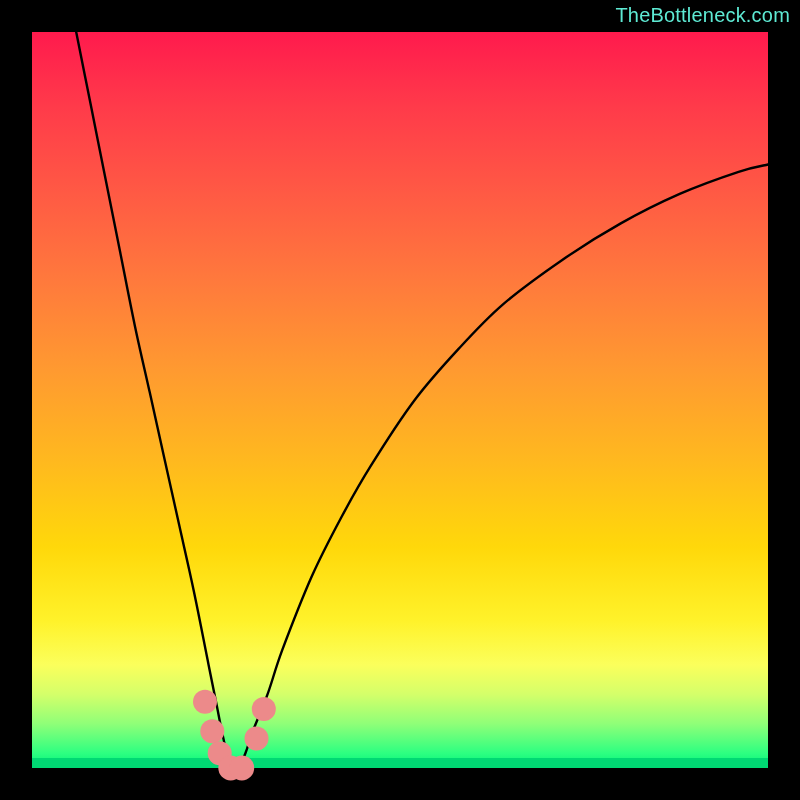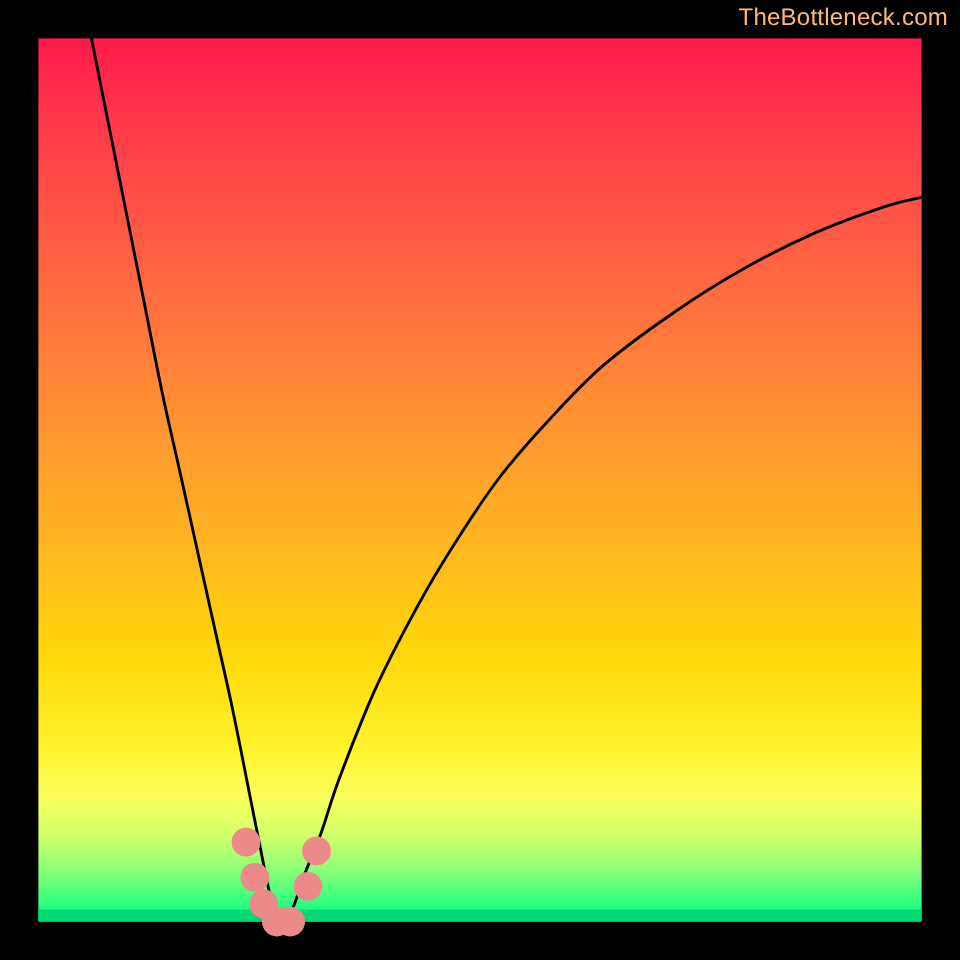--- a/index.html
+++ b/index.html
@@ -39,21 +39,21 @@
       #2dff81 98%,
       #00f07a 100%
     );
   }
   .attrib {
     position: absolute;
     top: 4px;
     right: 10px;
     font-family: Arial, Helvetica, sans-serif;
     font-size: 20px;
-    color: #fdba74;
+    color: #5eead4;
     letter-spacing: 0.2px;
   }
   svg.curve {
     position: absolute;
     left: 0;
     top: 0;
   }
   .marker {
     fill: #ec8a8a;
     stroke: none;

